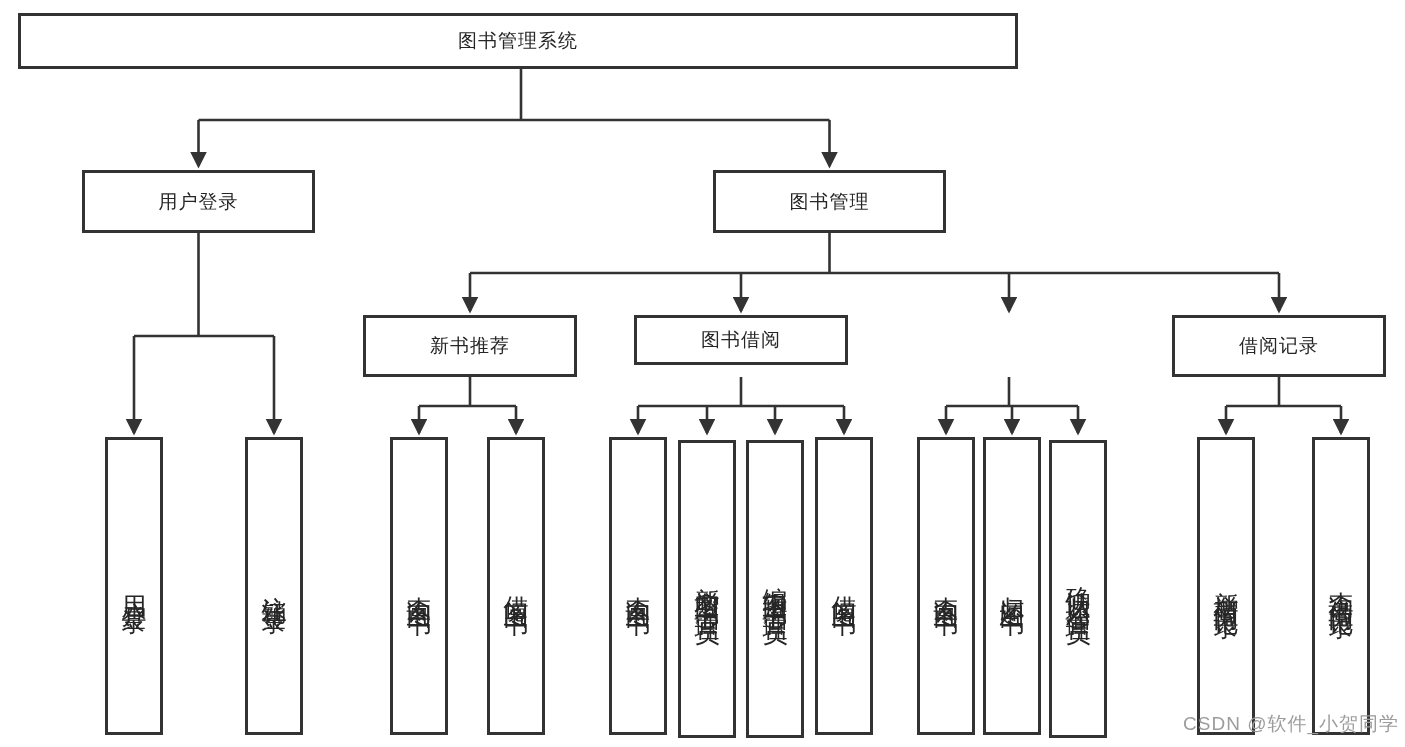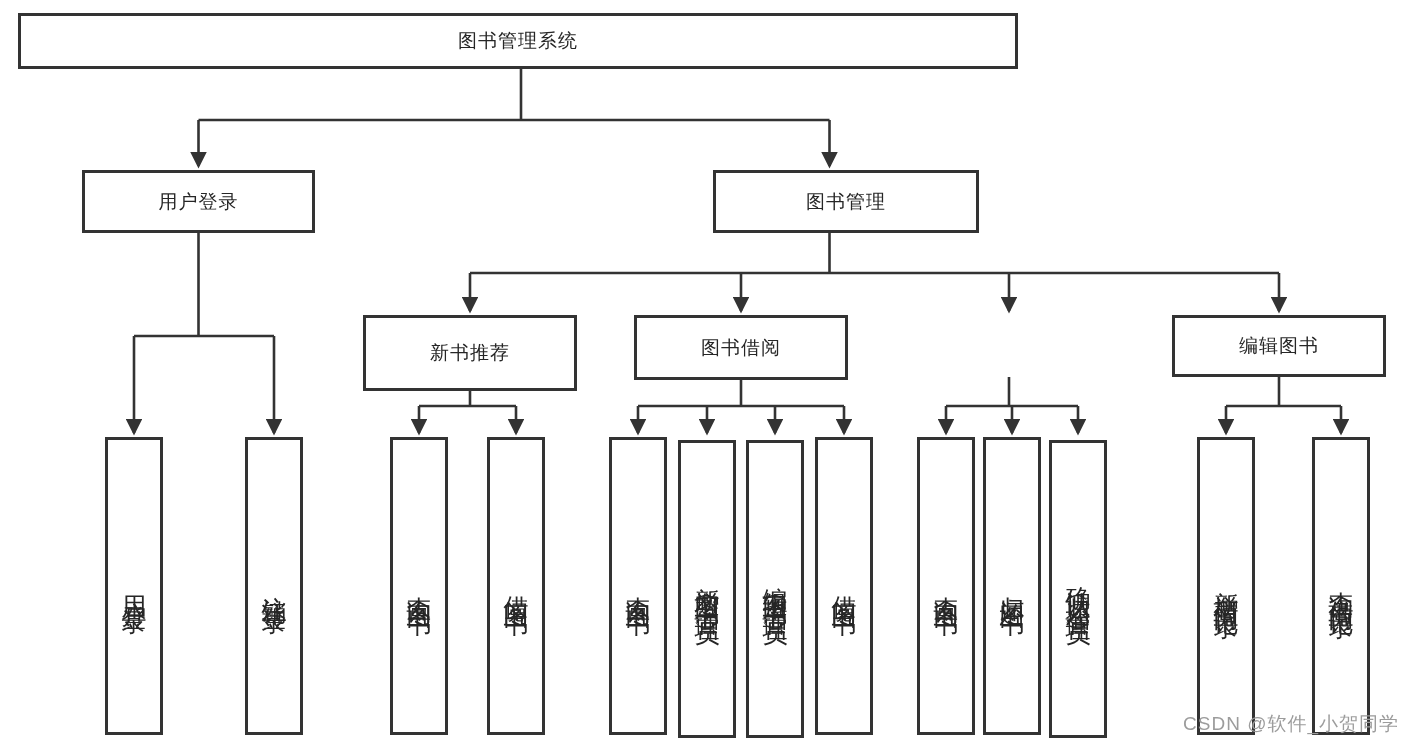--- a/index.html
+++ b/index.html
@@ -107,25 +107,25 @@
     <path class="ln" marker-end="url(#arr)" d="M1078 406 V433"></path>
 
     <path class="ln" d="M1279 377 V406 M1226 406 H1341"></path>
     <path class="ln" marker-end="url(#arr)" d="M1226 406 V433"></path>
     <path class="ln" marker-end="url(#arr)" d="M1341 406 V433"></path>
   </svg>
 
   <div class="box h" style="left:18px; top:13px; width:1000px; height:56px">图书管理系统</div>
 
   <div class="box h" style="left:82px; top:170px; width:233px; height:63px">用户登录</div>
-  <div class="box h" style="left:713px; top:170px; width:266px; height:63px">图书管理</div>
+  <div class="box h" style="left:713px; top:170px; width:233px; height:63px">图书管理</div>
 
-  <div class="box h" style="left:363px; top:315px; width:214px; height:76px">新书推荐</div>
-  <div class="box h" style="left:634px; top:315px; width:214px; height:65px">图书借阅</div>
-  <div class="box h" style="left:1172px; top:315px; width:214px; height:62px">编辑图书</div>
+  <div class="box h" style="left:363px; top:315px; width:214px; height:62px">新书推荐</div>
+  <div class="box h" style="left:634px; top:315px; width:214px; height:50px">图书借阅</div>
+  <div class="box h" style="left:1172px; top:315px; width:214px; height:62px">借阅记录</div>
 
   <div class="box v" style="left:105px; top:437px; width:58px; height:298px">
     <span class="vtext">用户登录</span>
   </div>
   <div class="box v" style="left:245px; top:437px; width:58px; height:298px">
     <span class="vtext">注销登录</span>
   </div>
 
   <div class="box v" style="left:390px; top:437px; width:58px; height:298px">
     <span class="vtext">查询图书</span>

